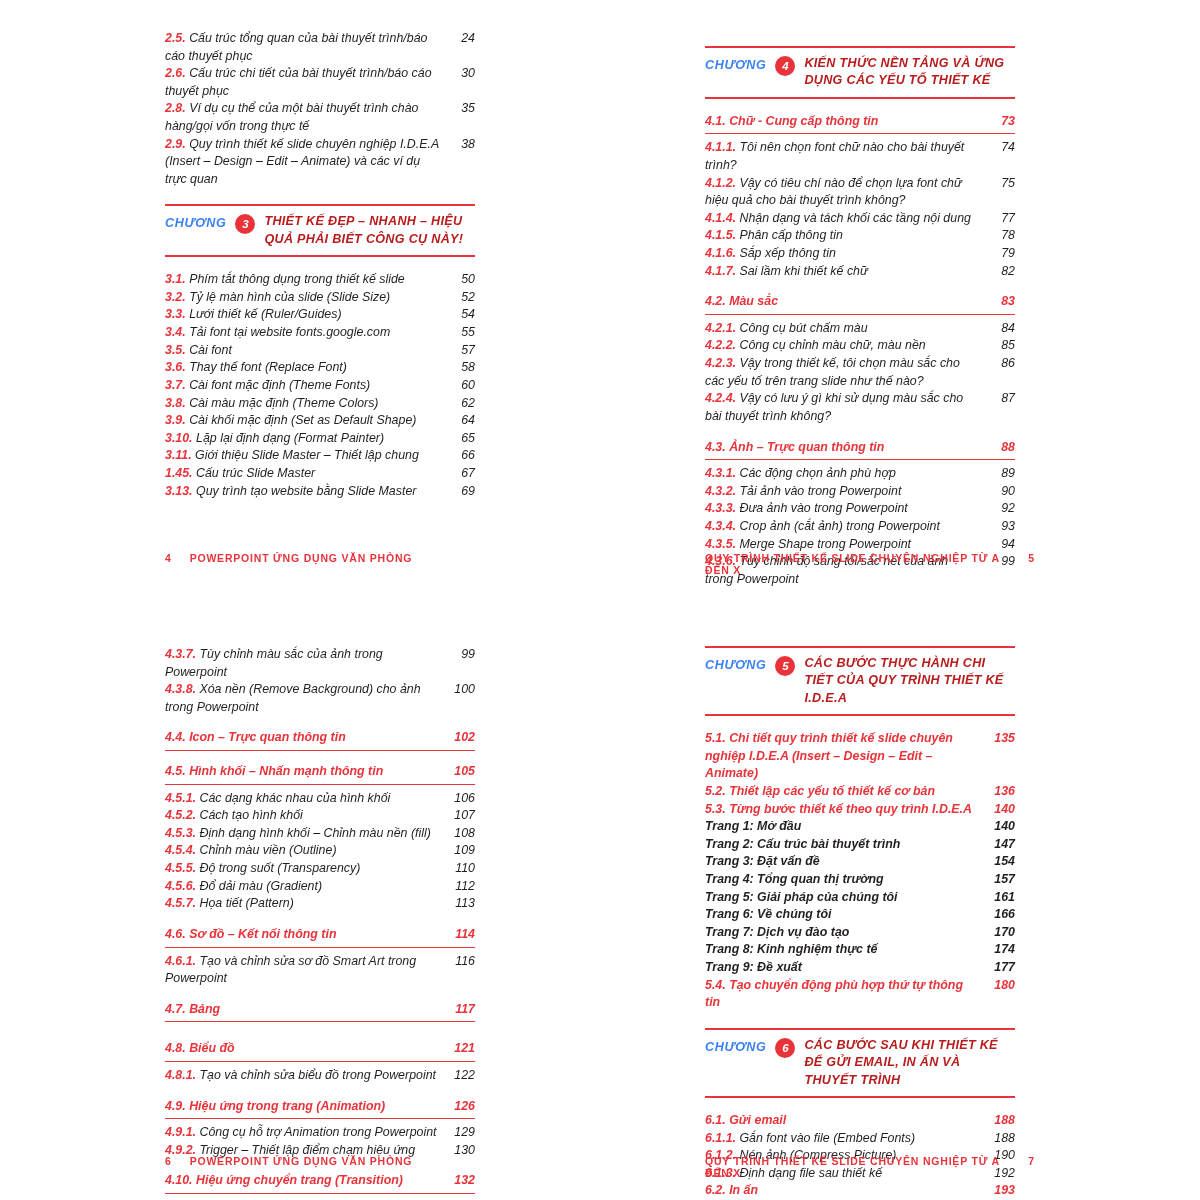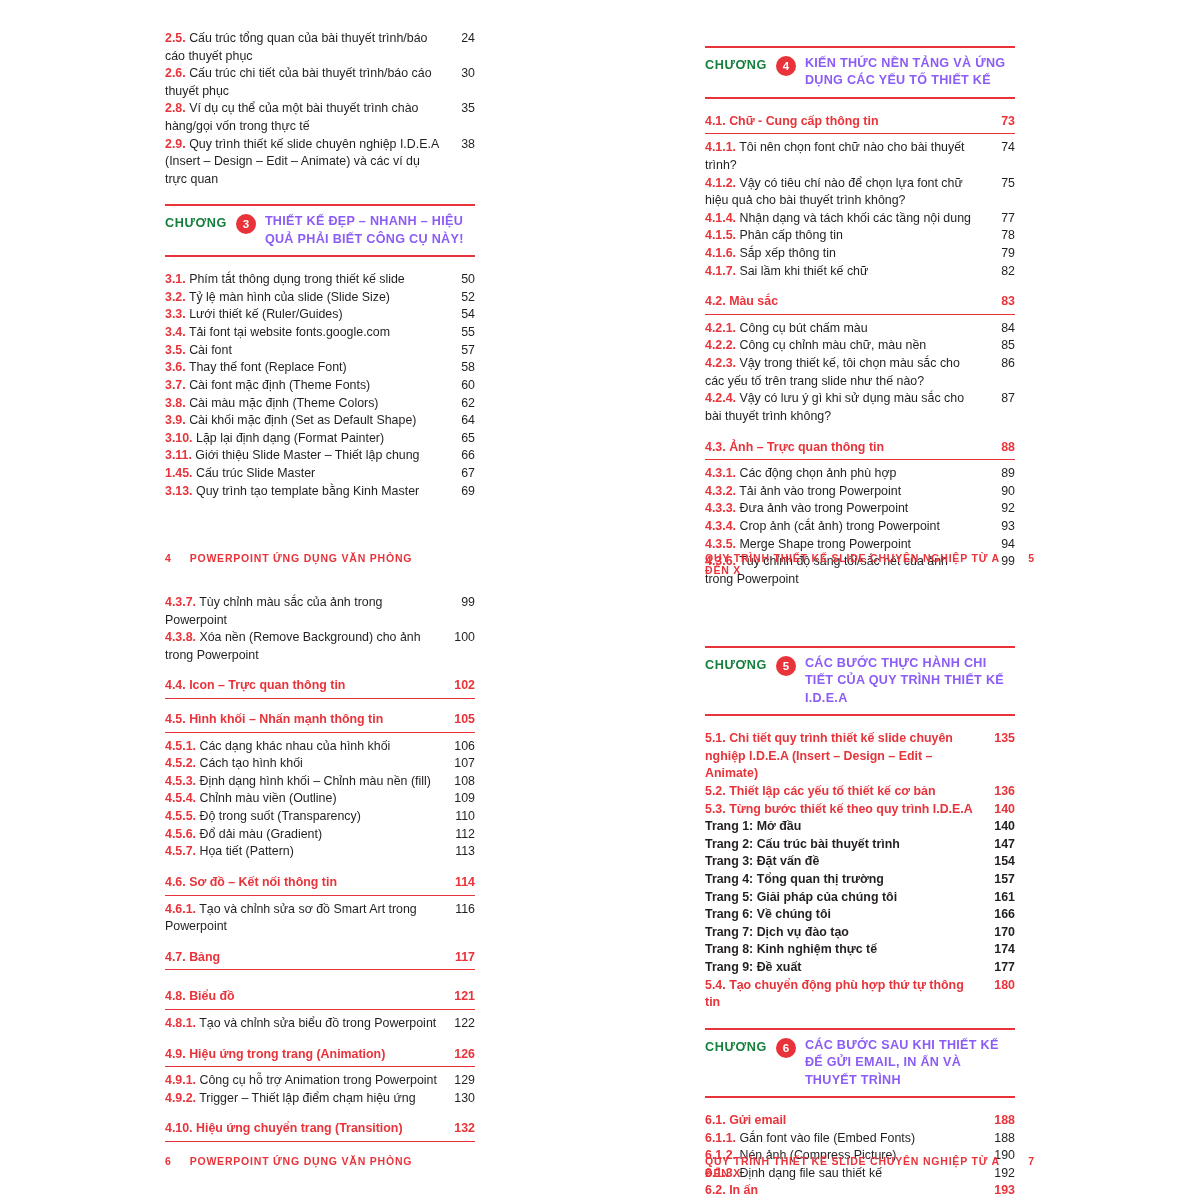--- a/index.html
+++ b/index.html
@@ -16,25 +16,26 @@
     overflow: hidden;
   }
   .spread {
     position: absolute;
     left: 0; top: 0;
     width: 1200px;
   }
   .page {
     position: absolute;
     width: 420px;
+    font-style: italic;
   }
   
   .page-4 { left: 165px; top: 30px; }
   .page-5 { left: 705px; top: 30px; }
-  .page-6 { left: 165px; top: 594px; }
+  .page-6 { left: 165px; top: 646px; }
   .page-7 { left: 705px; top: 630px; }
 
   .entries { width: 310px; }
 
   .row {
     display: flex;
     align-items: flex-start;
     justify-content: space-between;
     font-size: 12.4px;
     line-height: 1.42;
@@ -64,42 +65,42 @@
     display: flex;
     align-items: flex-start;
     border-top: 2px solid #e8333a;
     border-bottom: 2px solid #e8333a;
     padding: 7px 0 7px 0;
     margin: 16px 0 14px 0;
     width: 310px;
     box-sizing: border-box;
   }
   .chapter .cw {
-    color: #15803d;
+    color: #3b82f6;
     font-weight: bold;
     font-size: 12.6px;
     letter-spacing: 0.6px;
     padding-top: 3px;
     white-space: nowrap;
   }
   .chapter .badge {
     width: 20px; height: 20px;
     border-radius: 50%;
     background: #e8333a;
     color: #ffffff;
     font-size: 11.5px;
     font-weight: bold;
     display: flex;
     align-items: center;
     justify-content: center;
     margin: 1px 9px 0 9px;
     flex: 0 0 auto;
   }
   .chapter .ctitle {
-    color: #8b5cf6;
+    color: #b91c1c;
     font-weight: bold;
     font-size: 12.6px;
     line-height: 1.38;
     letter-spacing: 0.3px;
     text-transform: uppercase;
   }
 
   
   .sec-rule {
     border-top: 1.6px solid #e8333a;
@@ -196,21 +197,21 @@
         </div>
         <div class="row">
           <div class="txt"><span class="num">3.11.</span> <span>Giới thiệu Slide Master – Thiết lập chung</span></div>
           <div class="pg">66</div>
         </div>
         <div class="row">
           <div class="txt"><span class="num">1.45.</span> <span>Cấu trúc Slide Master</span></div>
           <div class="pg">67</div>
         </div>
         <div class="row">
-          <div class="txt"><span class="num">3.13.</span> <span>Quy trình tạo template bằng Kinh Master</span></div>
+          <div class="txt"><span class="num">3.13.</span> <span>Quy trình tạo website bằng Slide Master</span></div>
           <div class="pg">69</div>
         </div>
       </div>
     </div>
   <div class="page page-5" id="p1">
       <div class="chapter">
         <div class="cw">CHƯƠNG</div>
         <div class="badge">4</div>
         <div class="ctitle">KIẾN THỨC NỀN TẢNG VÀ ỨNG DỤNG CÁC YẾU TỐ THIẾT KẾ</div>
       </div>

